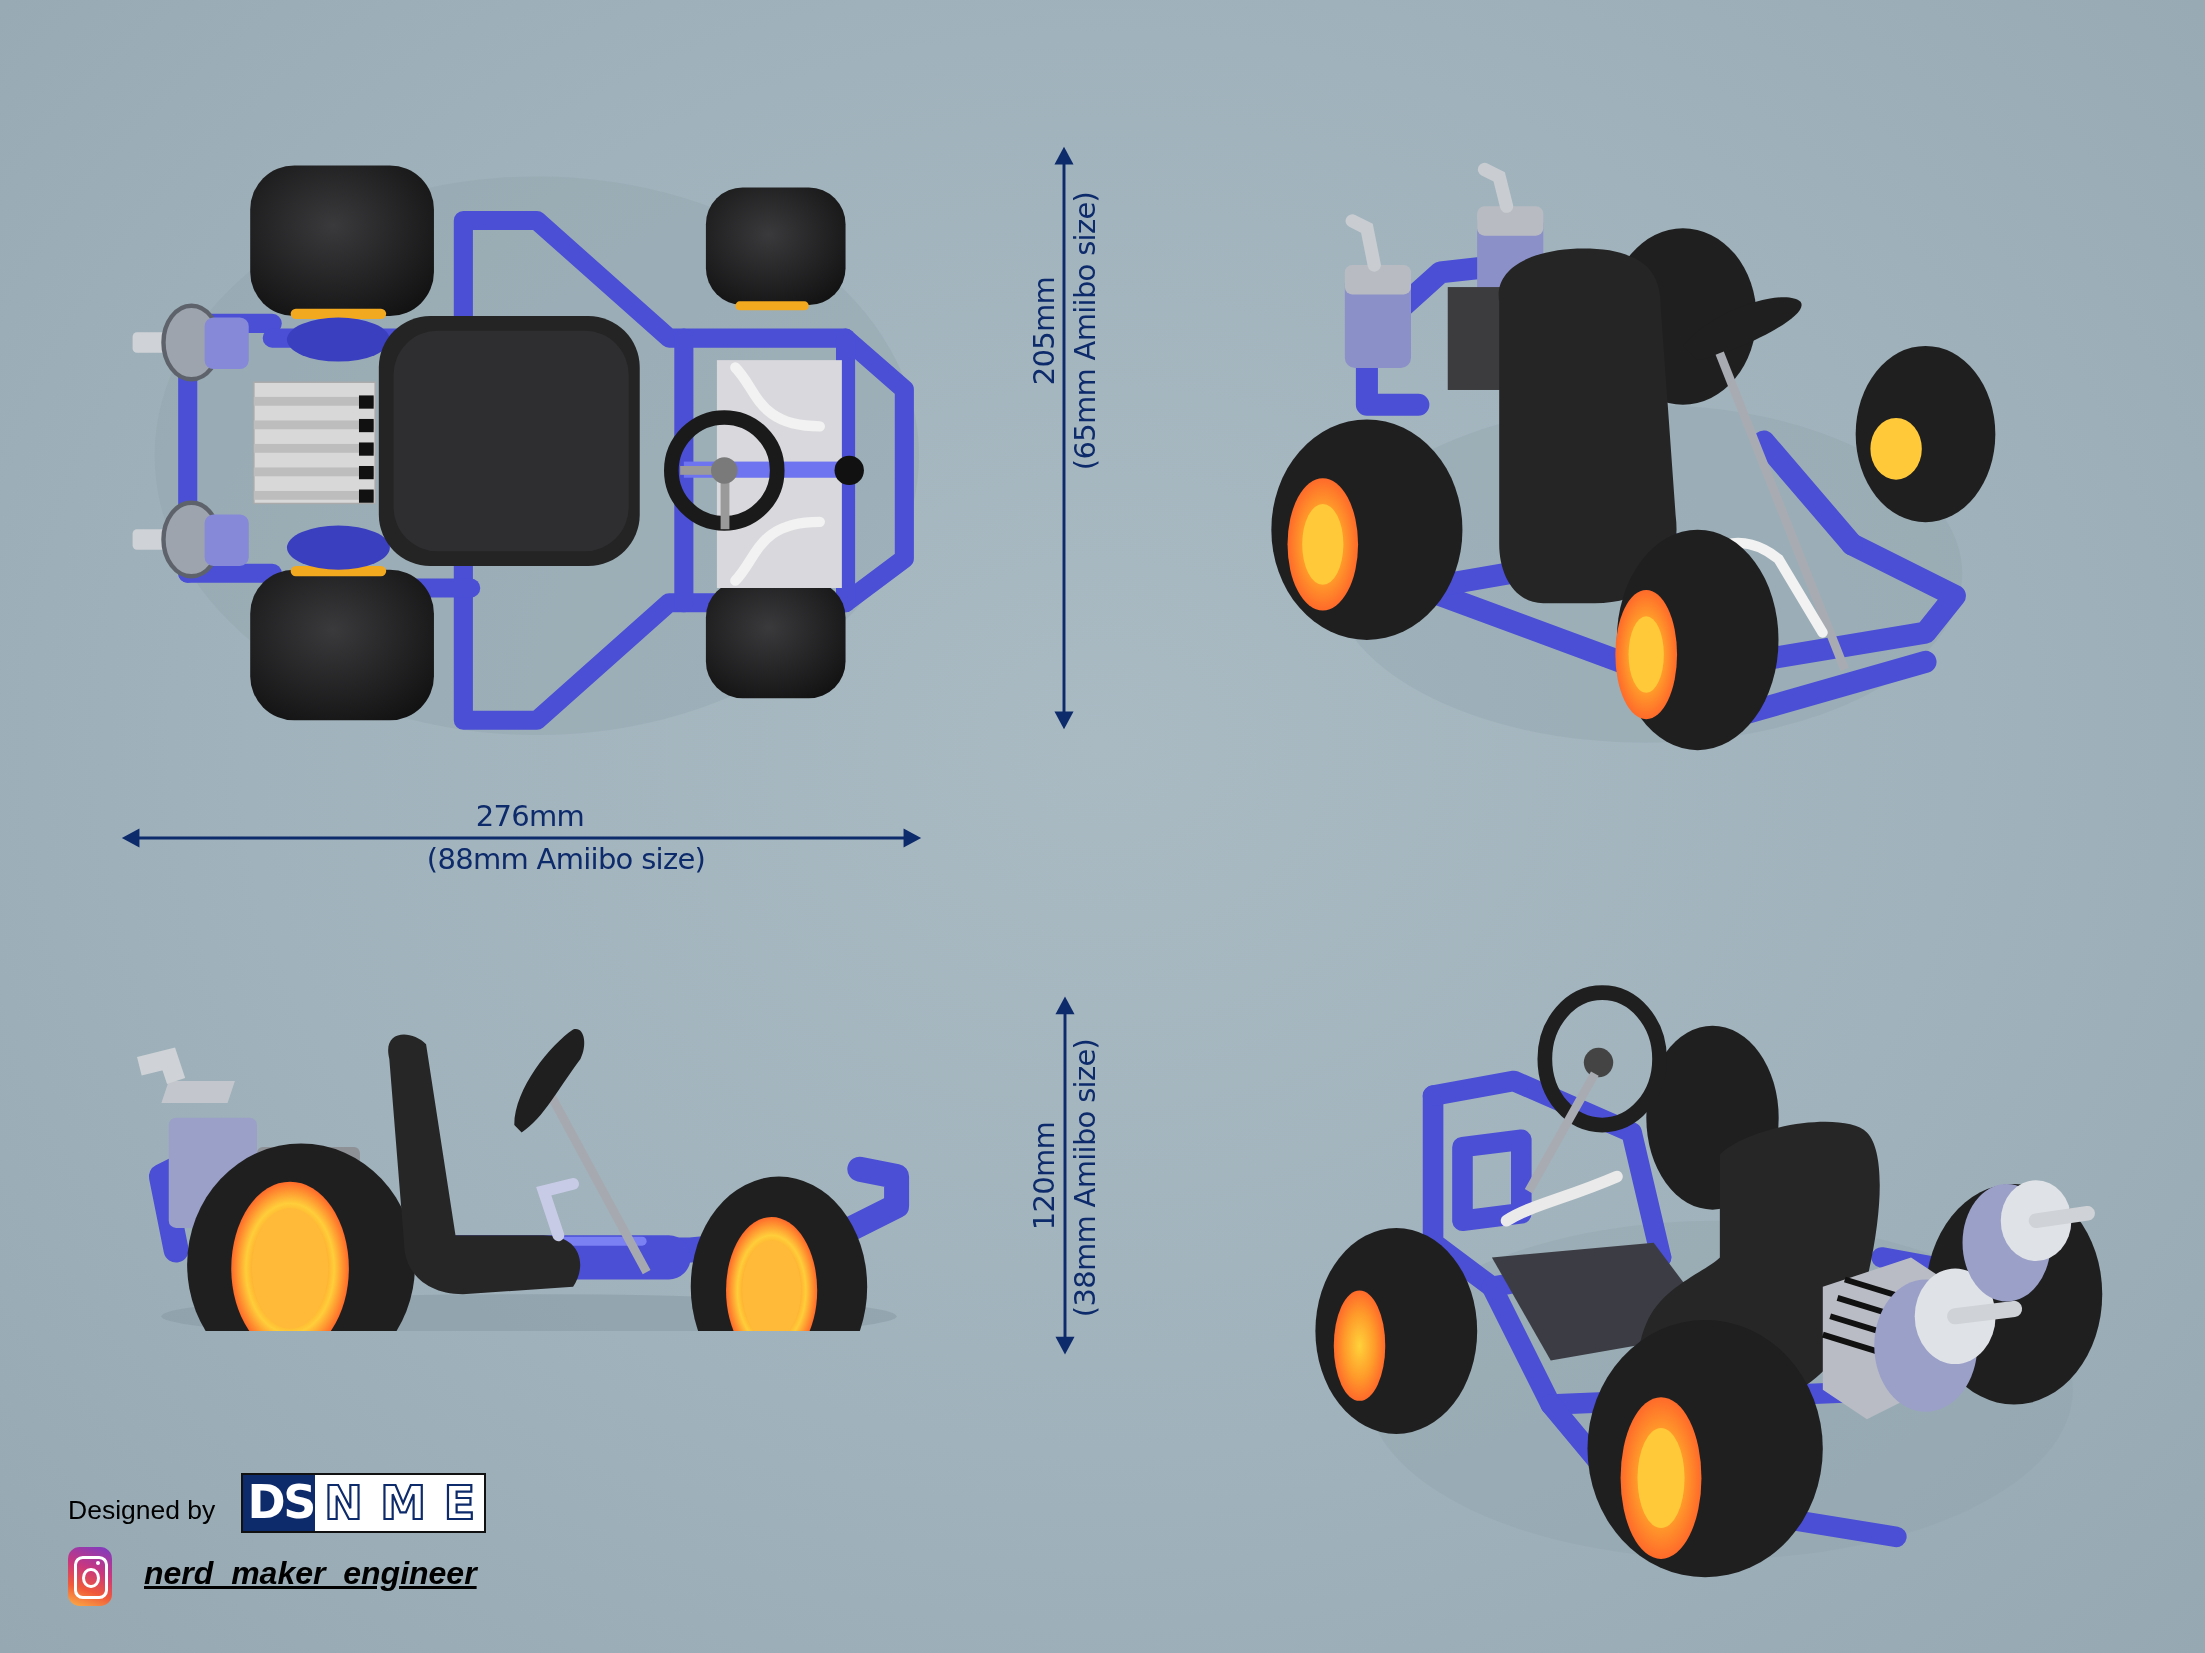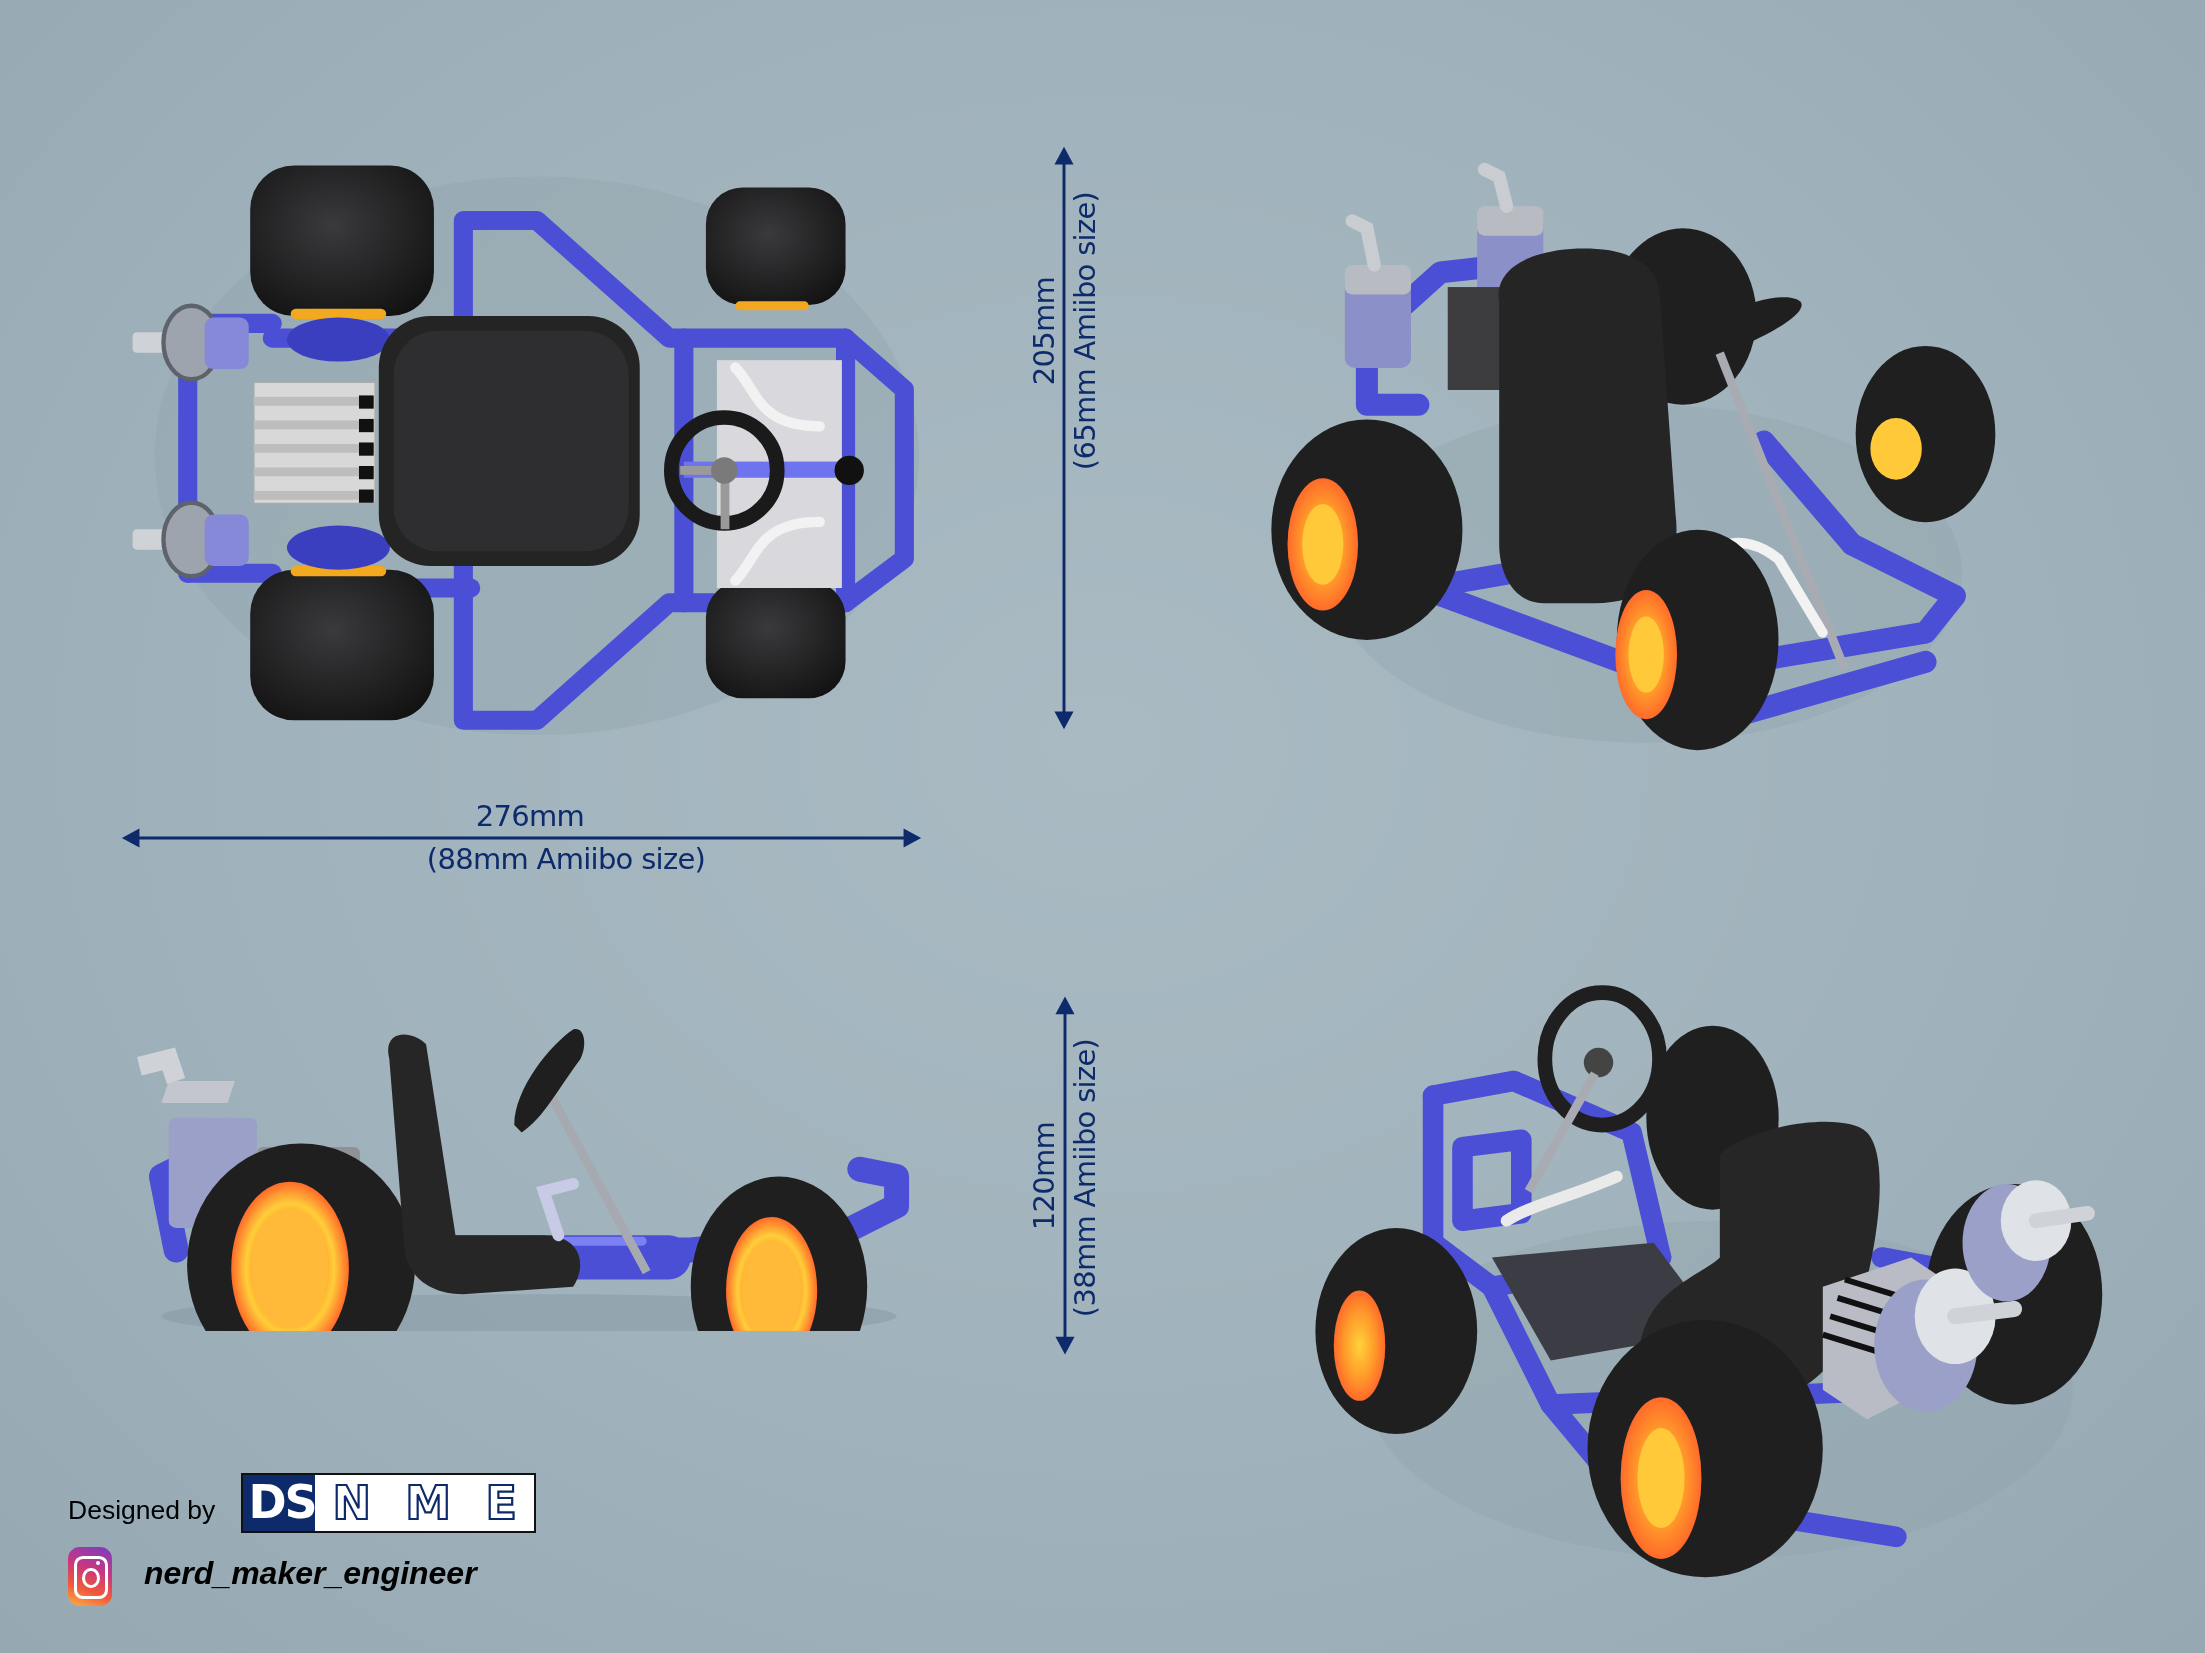--- a/index.html
+++ b/index.html
@@ -5,21 +5,21 @@
   html,body{margin:0;padding:0;}
   body{width:2205px;height:1654px;position:relative;overflow:hidden;
     background:radial-gradient(ellipse at 50% 45%, #a9bac3 0%, #a0b2bb 55%, #96a9b3 100%);
     font-family:"DejaVu Sans Condensed","DejaVu Sans",sans-serif;color:#0d2a6b;}
   .view{position:absolute;}
   .view svg{width:100%;height:100%;display:block;}
   .dim-h{position:absolute;}
   .dim-text{position:absolute;font-family:"DejaVu Sans",sans-serif;color:#0d2a6b;white-space:nowrap;font-size:29px;letter-spacing:-0.7px;}
   .vtext{position:absolute;transform-origin:center center;transform:translate(-50%,-50%) rotate(-90deg);}
   .credit{position:absolute;font-family:"Liberation Sans",sans-serif;color:#000000;}
-  .logo{position:absolute;left:241px;top:1473px;width:295px;height:60px;border:2.9px solid #111;background:#fef9c3;box-sizing:border-box;display:flex;text-align:right;}
+  .logo{position:absolute;left:241px;top:1473px;width:245px;height:60px;border:2.9px solid #111;background:#fef9c3;box-sizing:border-box;display:flex;}
   .logo .ds{background:#0d2a6b;color:#fff;font:900 46px/54px "DejaVu Sans",sans-serif;width:68px;padding-left:4.4px;letter-spacing:-2.2px;flex:none;}
   .logo .nme{flex:1;display:flex;align-items:center;justify-content:space-around;font:900 46px/54px "DejaVu Sans",sans-serif;color:#fff;-webkit-text-stroke:2.2px #0d2a6b;background:#fff;}
   .insta{position:absolute;left:68px;top:1547px;width:44px;height:59px;border-radius:11.8px;
     background:linear-gradient(200deg,#7a3cc4 0%,#c9377e 40%,#f05a3a 70%,#fcb045 100%);}
   .insta .ring{position:absolute;left:5.9px;top:8.8px;width:28px;height:37px;border:3.7px solid #fff;border-radius:8.8px;}
   .insta .lens{position:absolute;left:14px;top:20.6px;width:11.8px;height:14.7px;border:3.7px solid #fff;border-radius:50%;}
   .insta .dot{position:absolute;left:28px;top:14px;width:4.4px;height:4.4px;background:#fff;border-radius:50%;}
 </style>
 </head>
 <body>
@@ -279,14 +279,14 @@
     <span>N</span>
     <span>M</span>
     <span>E</span>
   </div>
 </div>
 <div class="insta">
   <div class="ring"></div>
   <div class="lens"></div>
   <div class="dot"></div>
 </div>
-<div class="credit" style="left:144px;top:1555px;font-size:32px;font-weight:bold;font-style:italic;">nerd_maker_engineer</div>
+<div class="credit" style="left:144px;top:1555px;font-size:32px;font-weight:bold;font-style:italic;text-decoration:underline;">nerd_maker_engineer</div>
 
 
 </body></html>

